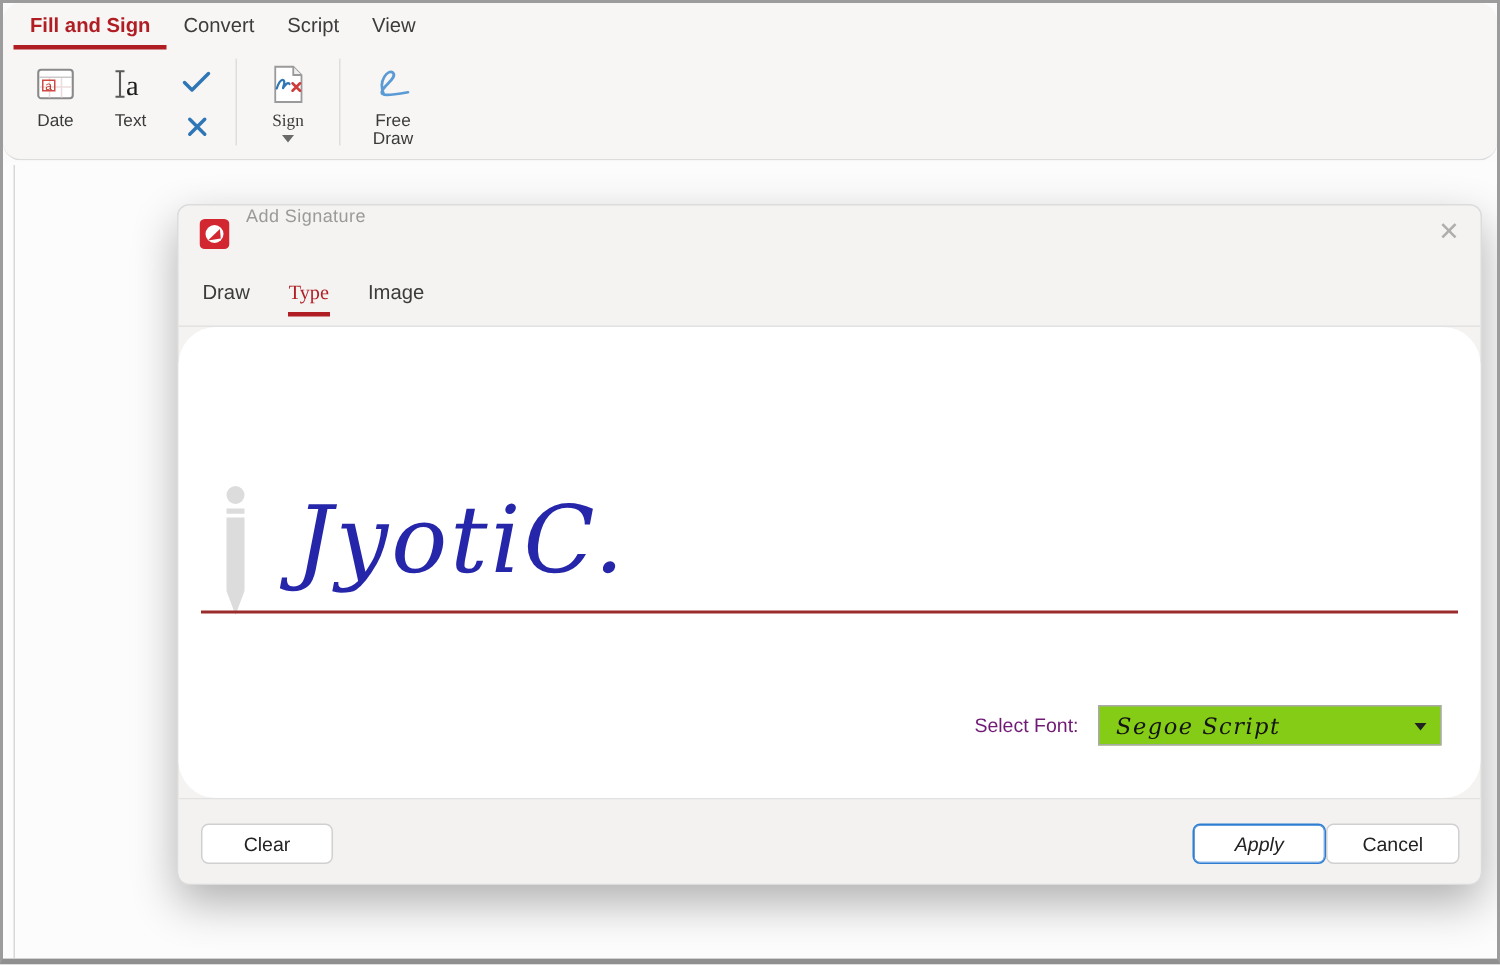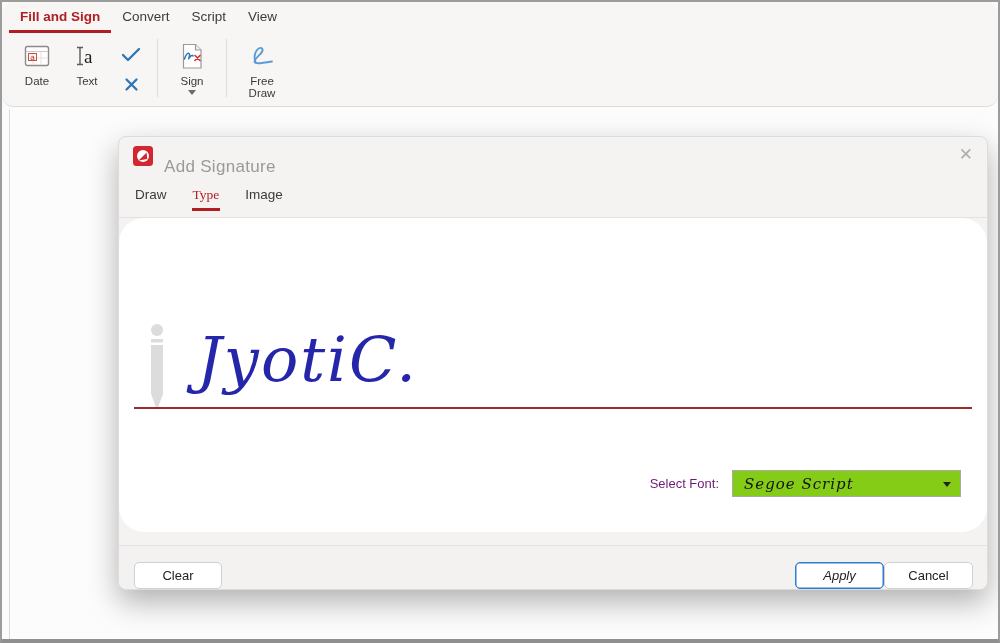--- a/index.html
+++ b/index.html
@@ -34,21 +34,21 @@
   .workspace{position:absolute;left:0;top:106px;right:0;bottom:0;background:#fcfcfc;}
   .page-edge{position:absolute;left:7px;top:2px;bottom:0;width:1px;background:#d8d8d8;}
   
   .dialog{
     position:absolute;left:116px;top:28px;width:870px;height:454px;
     background:#f4f3f1;border-radius:8px;border:1px solid #dcdcdc;
     box-shadow:0 12px 30px rgba(0,0,0,0.30);
   }
   .dlg-header{position:relative;height:40px;}
   .dlg-logo{position:absolute;left:14px;top:9px;}
-  .dlg-title{position:absolute;left:45px;top:20px;font-size:17px;color:#9a9a9a;letter-spacing:.3px;}
+  .dlg-title{position:absolute;left:45px;top:0;font-size:12px;color:#9a9a9a;letter-spacing:.3px;}
   .dlg-close{position:absolute;right:14px;top:8px;font-size:17px;color:#aeaeae;cursor:default;line-height:20px;}
   .dlg-tabs{position:absolute;left:15px;top:44px;display:flex;gap:24px;height:36px;}
   .dtab{font-size:13.5px;color:#3b3b3b;padding:6px 1px 0 1px;border-bottom:3px solid transparent;height:30px;}
   .dtab.active{color:var(--accent_red);border-bottom-color:var(--accent_red);font-family:Liberation Serif, serif;}
   .dlg-divider{position:absolute;left:0;right:0;top:80px;height:1px;background:#e2e2e2;}
   .dlg-content{position:absolute;left:0;right:0;top:81px;bottom:57px;background:#fff;overflow:hidden;border-radius:25px;}
   .sig-line{position:absolute;left:15px;right:15px;top:189px;height:2px;background:var(--line_red);}
   .pencil{position:absolute;left:28px;top:104px;}
   .signature-preview{
     position:absolute;left:78px;top:108px;
@@ -56,21 +56,21 @@
     font-size:62px;line-height:1.1;color:var(--signature_blue);letter-spacing:2px;white-space:nowrap;
   }
   .font-row{position:absolute;right:26px;top:252px;display:flex;align-items:center;}
   .font-label{font-size:13px;color:#701a75;margin-right:13px;}
   .font-select{
     position:relative;width:229px;height:27px;background:#84cc16;border:1px solid #a9a9a9;
     display:flex;align-items:center;padding-left:11px;cursor:default;
   }
   .font-value{font-family:"DejaVu Serif",serif;font-style:italic;font-size:15px;color:#141414;letter-spacing:1px;}
   .select-caret{position:absolute;right:9px;top:11px;width:0;height:0;border-left:4.5px solid transparent;border-right:4.5px solid transparent;border-top:5.5px solid #222;}
-  .dlg-footer{position:absolute;left:0;right:0;bottom:0;height:44px;background:#f3f2f0;border-top:1px solid #e2e2e2;border-radius:0 0 8px 8px;}
+  .dlg-footer{position:absolute;left:0;right:0;bottom:0;height:57px;background:#f3f2f0;border-top:1px solid #e2e2e2;border-radius:0 0 8px 8px;}
   .btn{
     position:absolute;top:16px;height:27px;background:#fff;border:1px solid #d0d0d0;border-radius:5px;
     font-family:"Liberation Sans",sans-serif;font-size:13px;color:#222;text-align:center;line-height:25px;cursor:default;
   }
   .btn-clear{left:15px;width:88px;}
   .btn-apply{left:676px;width:89px;border:1px solid var(--apply_blue);box-shadow:0 0 0 0.5px var(--apply_blue) inset;font-style:italic;}
   .btn-cancel{left:765px;width:89px;}
 </style>
 </head>
 <body>
@@ -119,21 +119,21 @@
         </div>
         <div class="mini-btn">
           <svg width="15" height="15" viewBox="0 0 15 15">
             <path d="M2.5,2.5 L12.5,12.5 M12.5,2.5 L2.5,12.5" stroke="var(--icon_blue)" stroke-width="2.3" stroke-linecap="round"></path>
           </svg>
         </div>
       </div>
 
       <div class="vsep"></div>
 
-      <div class="tool" style="width:54px;">
+      <div class="tool" style="width:54px;font-family:Liberation Serif, serif;">
         <span class="ticon">
           <svg width="26" height="27" viewBox="0 0 26 27">
             <path d="M4.5,1.5 h12 l5.5,5.5 v18 h-17.5 z" fill="#fff" stroke="#9a9a9a" stroke-width="1.2"></path>
             <path d="M16.5,1.5 v5.5 h5.5" fill="#efefef" stroke="#9a9a9a" stroke-width="1.2"></path>
             <path d="M5.5,16 c2.5,-8 6.5,-7 4.5,-1.5 c-1.6,4.5 2.2,-4.5 4,-1.5" fill="none" stroke="var(--icon_blue)" stroke-width="1.5" stroke-linecap="round"></path>
             <path d="M16,12.5 l5,5 M21,12.5 l-5,5" stroke="#d03a3a" stroke-width="1.7" stroke-linecap="round"></path>
           </svg>
         </span>
         <span class="tlabel">Sign</span>
         <span class="sign-caret"></span>

